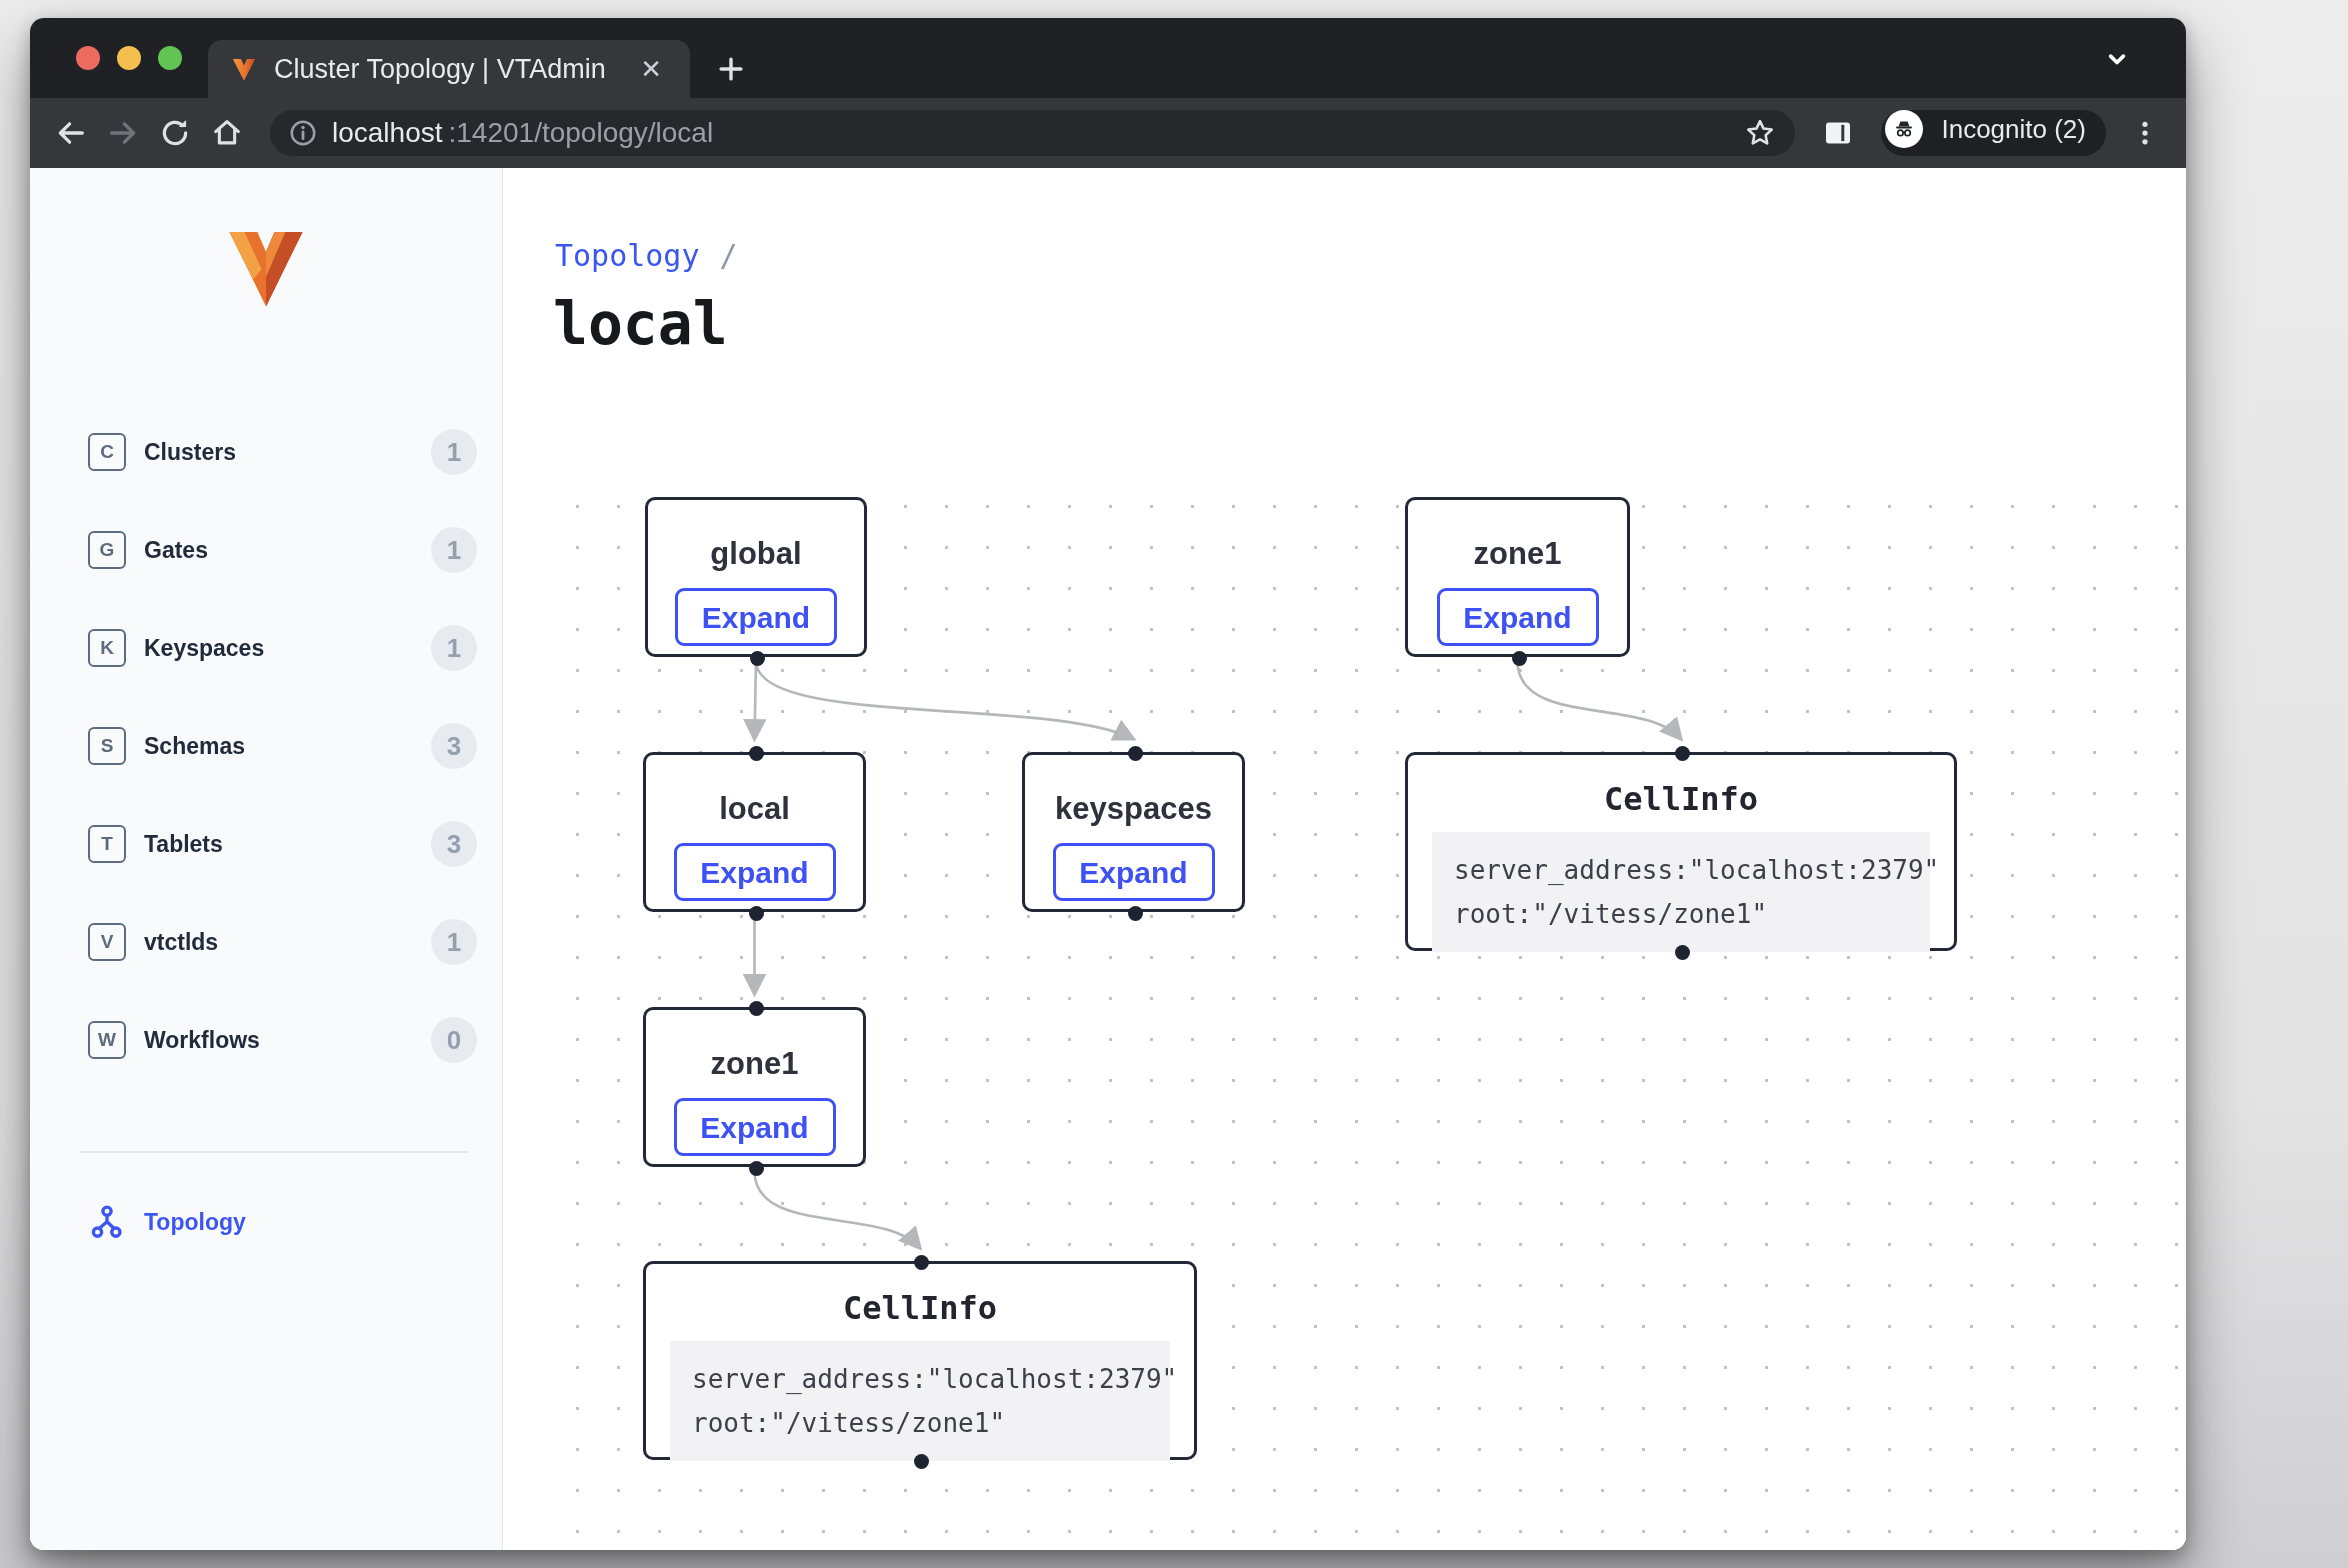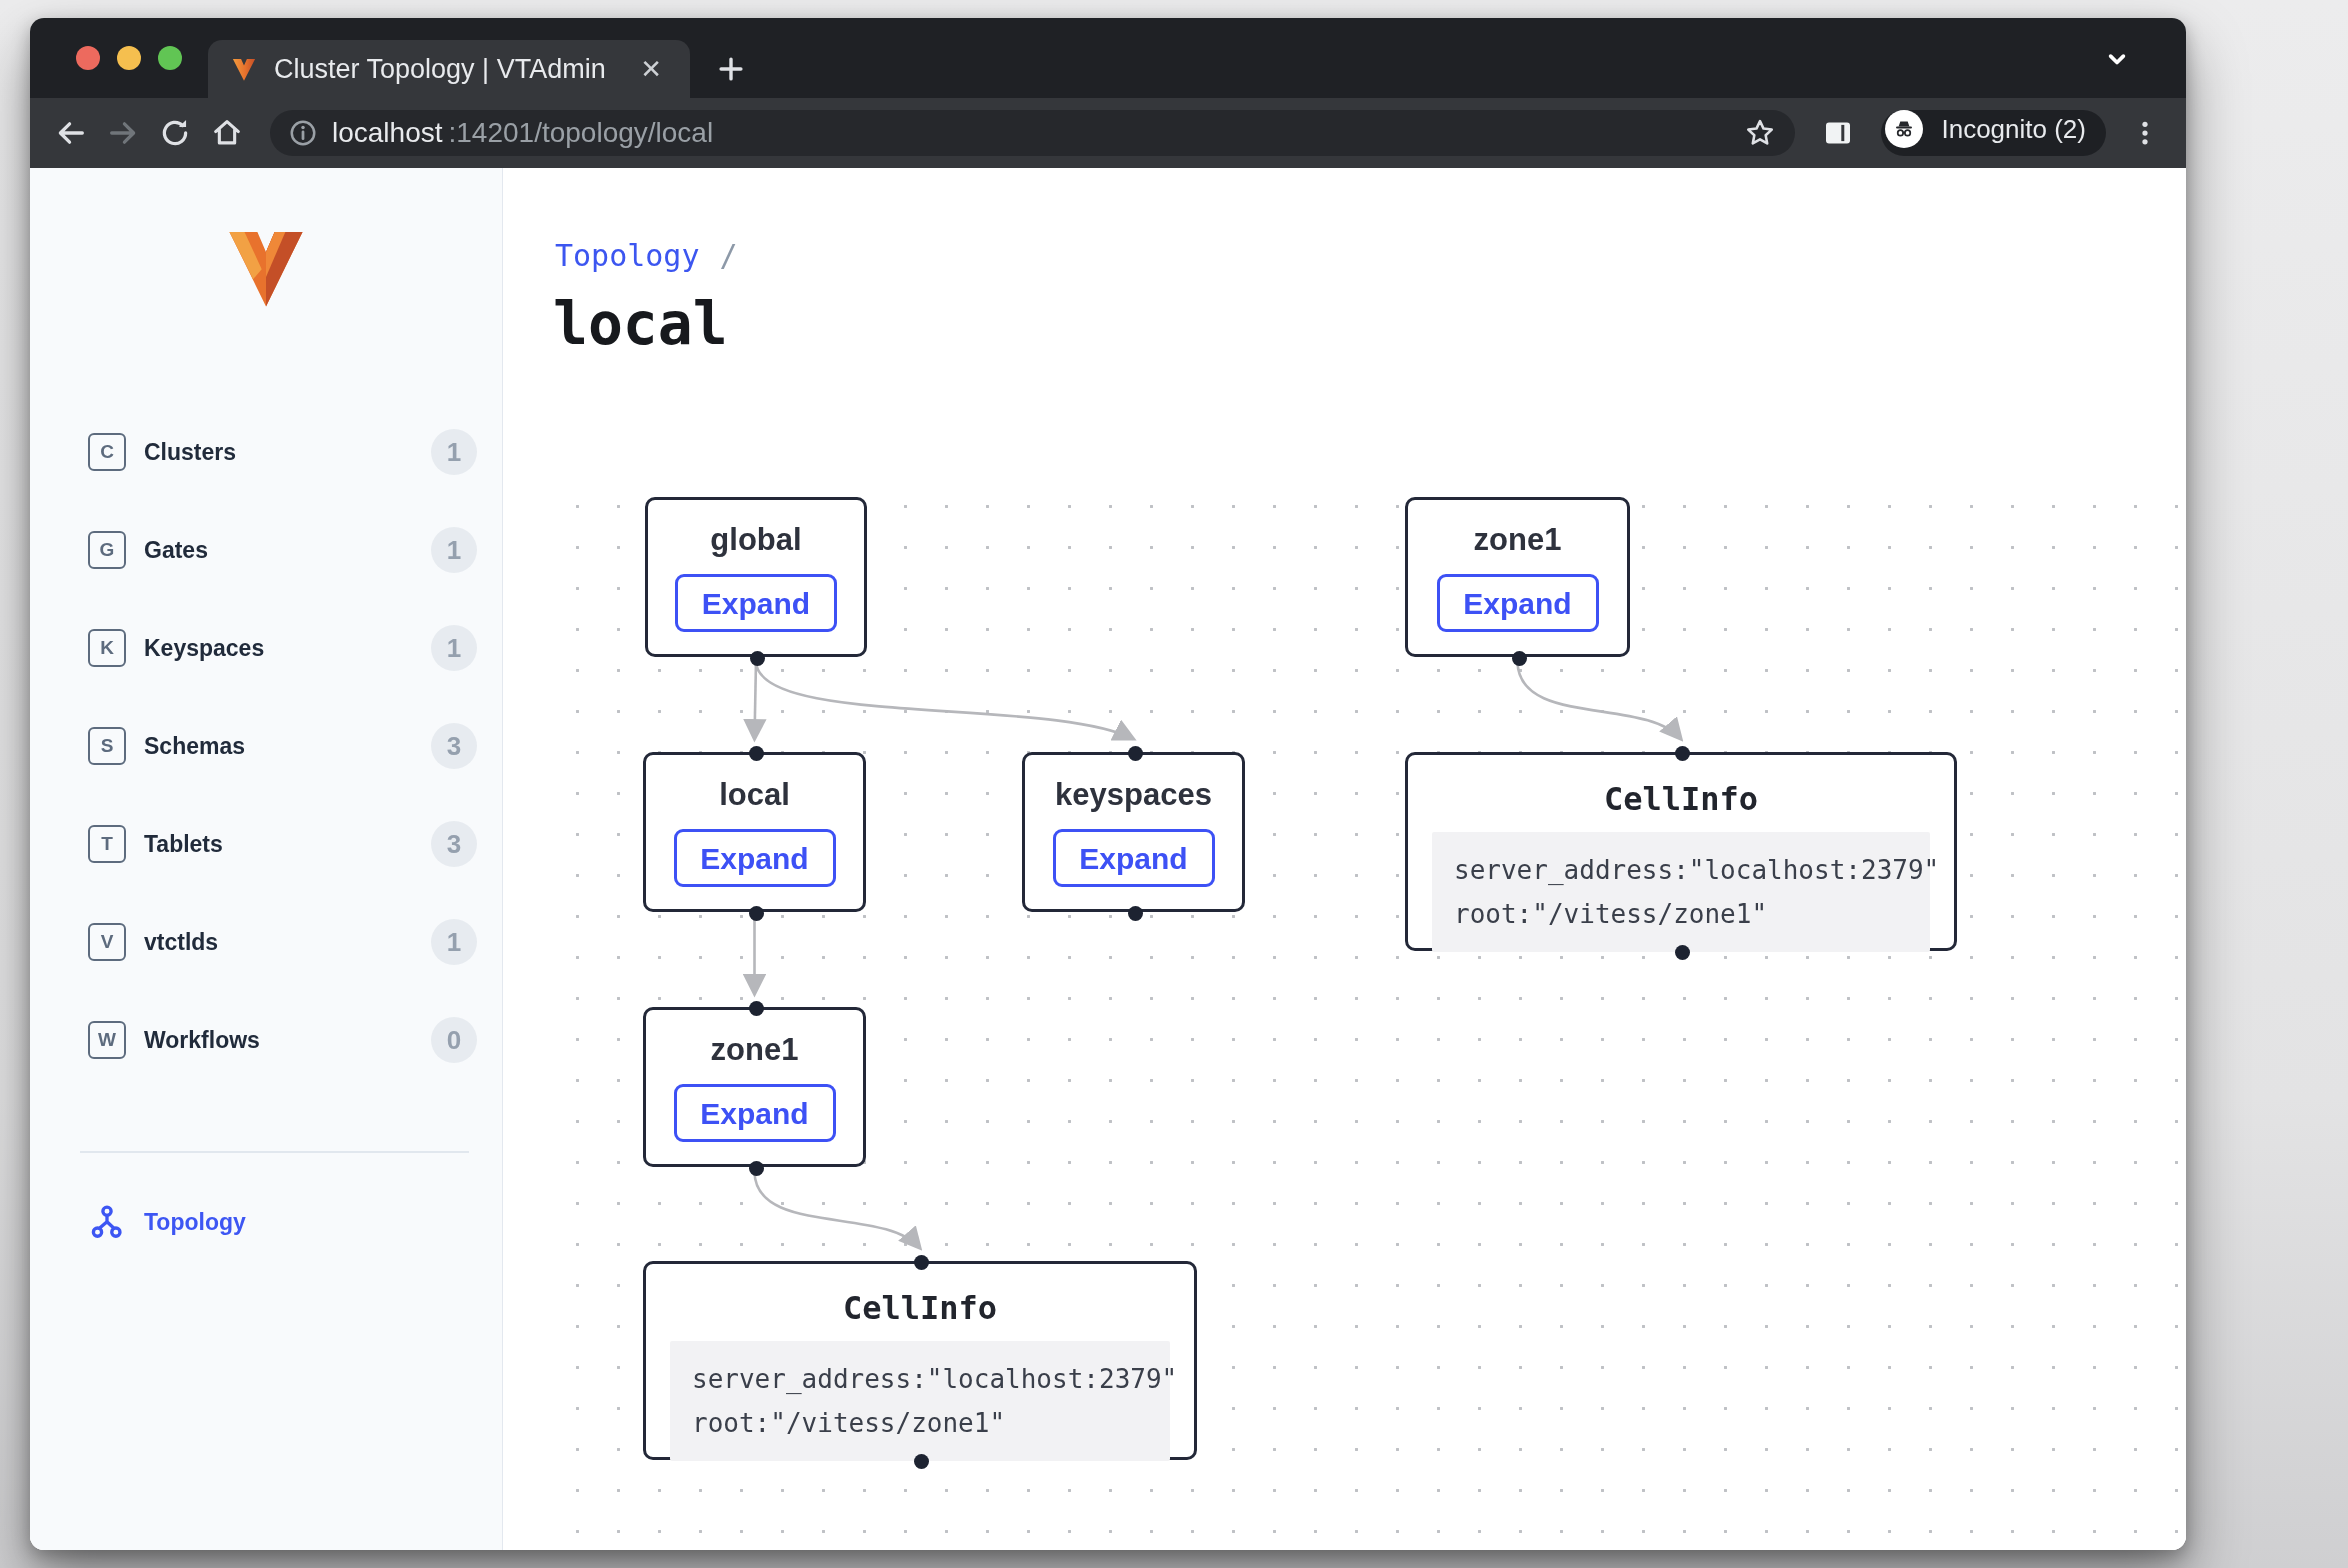--- a/index.html
+++ b/index.html
@@ -56,21 +56,21 @@
         background-image:radial-gradient(circle,#bfc1c5 1.4px,transparent 1.6px);
         background-size:41px 41px;background-position:18px 12px;}
   .crumb{position:absolute;left:52px;top:70px;font-family:"DejaVu Sans Mono","Liberation Mono",monospace;
          font-size:30px;display:flex;gap:20px;align-items:baseline;}
   .crumb-link{color:#3c56f0;}
   .crumb-sep{color:#8d99a8;}
   .page-title{position:absolute;left:50px;top:122px;font-family:"DejaVu Sans Mono","Liberation Mono",monospace;
               font-size:58px;font-weight:700;color:#17191d;}
   .edges{position:absolute;left:0;top:0;pointer-events:none;}
   .tnode{position:absolute;background:#fff;border:3px solid #232838;border-radius:10px;}
-  .tnode .ttl{margin-top:22px;text-align:center;font-size:31px;font-weight:700;color:#2e323d;}
+  .tnode .ttl{margin-top:36px;text-align:center;font-size:31px;font-weight:700;color:#2e323d;}
   .tnode.info .ttl{font-family:"DejaVu Sans Mono","Liberation Mono",monospace;margin-top:25px;font-size:32px;color:#22252d;}
   .expand-btn{display:block;margin:16px auto 0;width:162px;height:58px;border:3px solid #3d51f5;border-radius:9px;
               background:#fff;color:#3d51f5;font-size:30px;font-weight:700;
               font-family:"Liberation Sans","DejaVu Sans",sans-serif;text-align:center;line-height:52px;}
   .codeblock{margin:14px 24px 0;background:#f2f2f4;padding:16px 22px;border-radius:2px;}
   .codeline{font-family:"DejaVu Sans Mono","Liberation Mono",monospace;font-size:26px;line-height:44px;
             color:#3a3f4a;white-space:nowrap;}
   .ndot{position:absolute;width:15px;height:15px;border-radius:50%;background:#1d2331;}
   svg{display:block;}
 </style>

